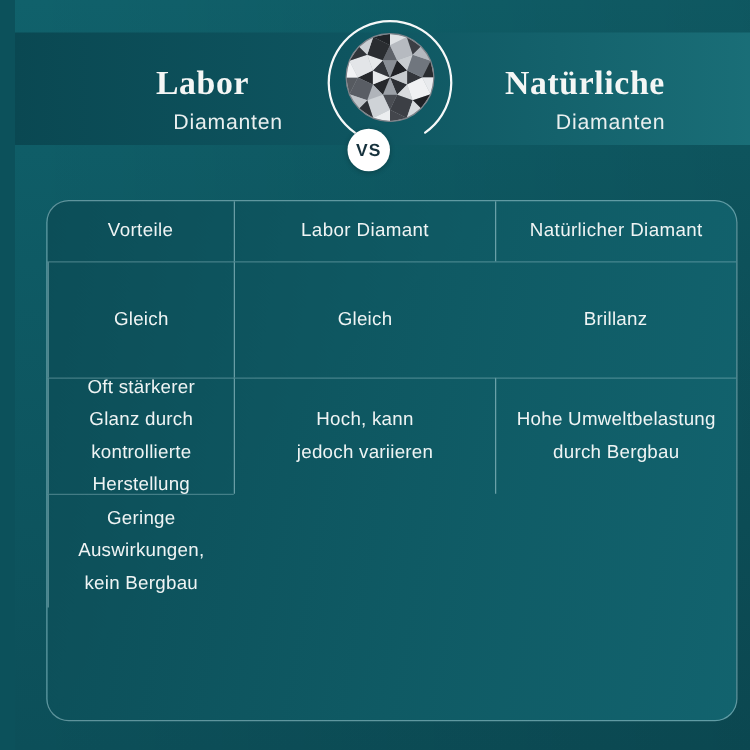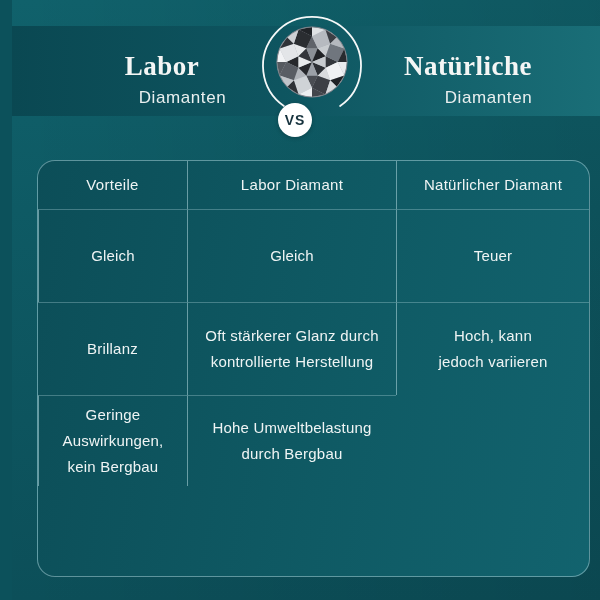--- a/index.html
+++ b/index.html
@@ -136,27 +136,26 @@
 
   <div class="table">
 
     <div class="cell head c1">Vorteile</div>
     <div class="cell head c2">Labor Diamant</div>
     <div class="cell head c3">Natürlicher Diamant</div>
 
     <div class="cell body c2">Gleich</div>
     <div class="cell body c3">Gleich</div>
 
-    <div class="cell body c3">Teuer</div>
 
     <div class="cell body c1">Brillanz</div>
     <div class="cell body c2">Oft stärkerer Glanz durch
 kontrollierte Herstellung</div>
     <div class="cell body c3">Hoch, kann
 jedoch variieren</div>
 
+    <div class="cell body c3">Hohe Umweltbelastung
+durch Bergbau</div>
     <div class="cell body c2">Geringe Auswirkungen,
 kein Bergbau</div>
-    <div class="cell body c3">Hohe Umweltbelastung
-durch Bergbau</div>
   </div>
 
 </div>
 
 </body></html>

